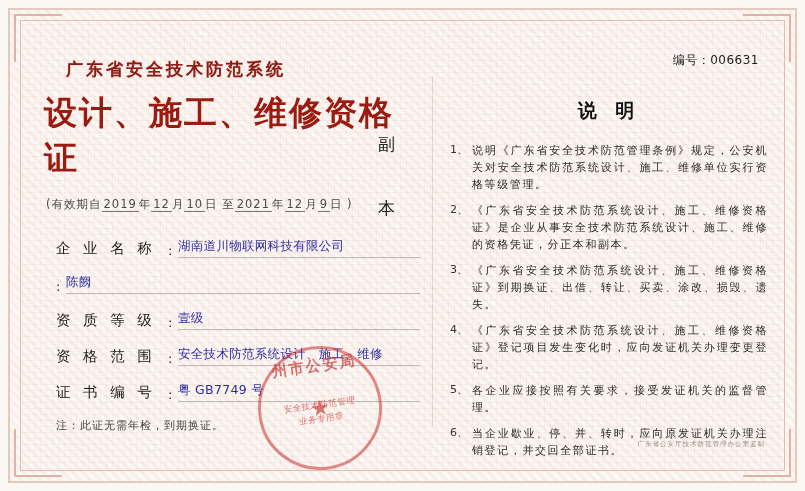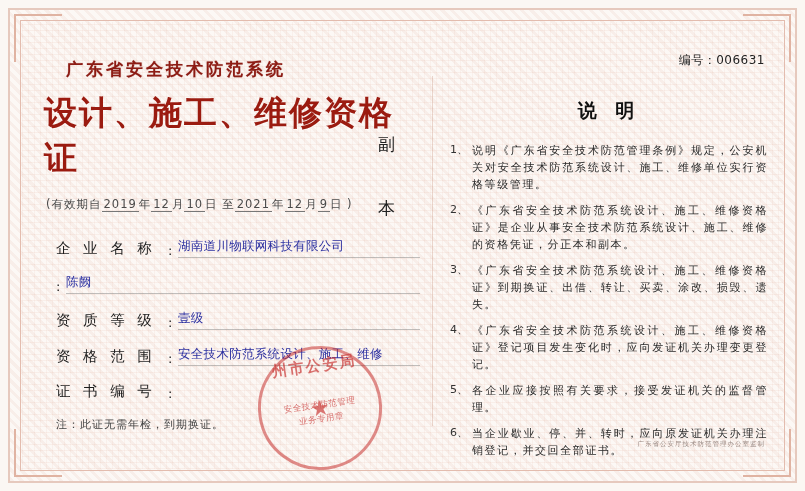--- a/index.html
+++ b/index.html
@@ -107,21 +107,21 @@
 
   
   .fuben{
     position:absolute;left:378px;top:112px;
     font-size:17px;color:#222;line-height:64px;
     font-family:"DejaVu Serif","Liberation Serif",serif;
   }
 
   
   .code-no{
-    position:absolute;right:40px;top:52px;
+    position:absolute;right:46px;top:52px;
     font-size:12px;color:#222;letter-spacing:.5px;
   }
   .explain-title{
     text-align:center;font-size:19px;color:#111;letter-spacing:6px;
     font-family:"DejaVu Serif","Liberation Serif",serif;
     font-weight:bold;margin-top:22px;
   }
   .explain-list{margin-top:18px;}
   .explain-item{
     display:flex;margin-bottom:9px;
@@ -211,20 +211,21 @@
         <span class="field-value">壹级</span>
       </div>
       <div class="field-row">
         <span class="field-label">资 格 范 围</span>
         <span class="field-colon">:</span>
         <span class="field-value">安全技术防范系统设计、施工、维修</span>
       </div>
       <div class="field-row">
         <span class="field-label">证 书 编 号</span>
         <span class="field-colon">:</span>
+        <span class="field-value">粤 GB7749 号</span>
       </div>
     </div>
 
 
     <div class="note-line">注：此证无需年检，到期换证。</div>
   </div>
 
   <div class="fuben">
     <div>副</div>
     <div>本</div>

